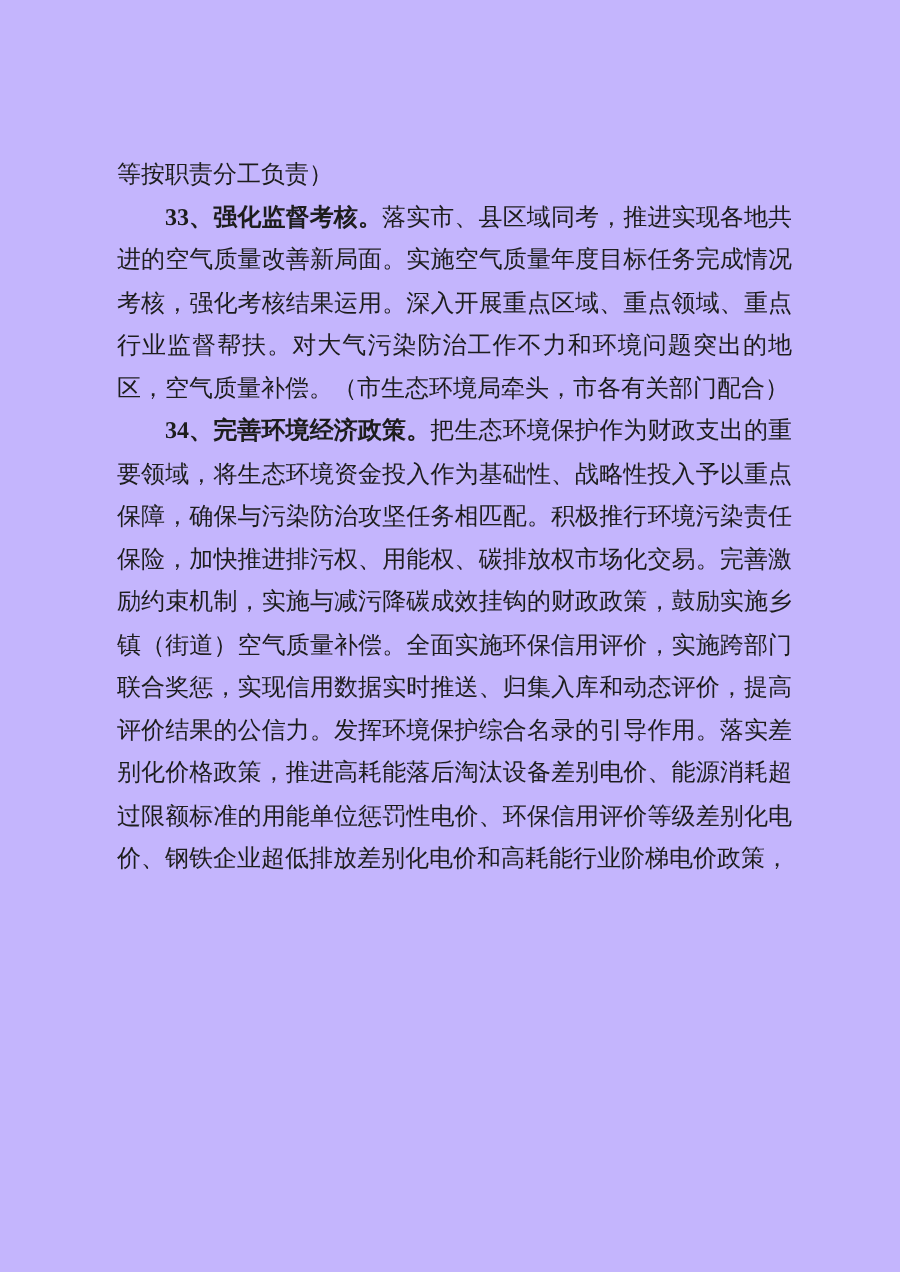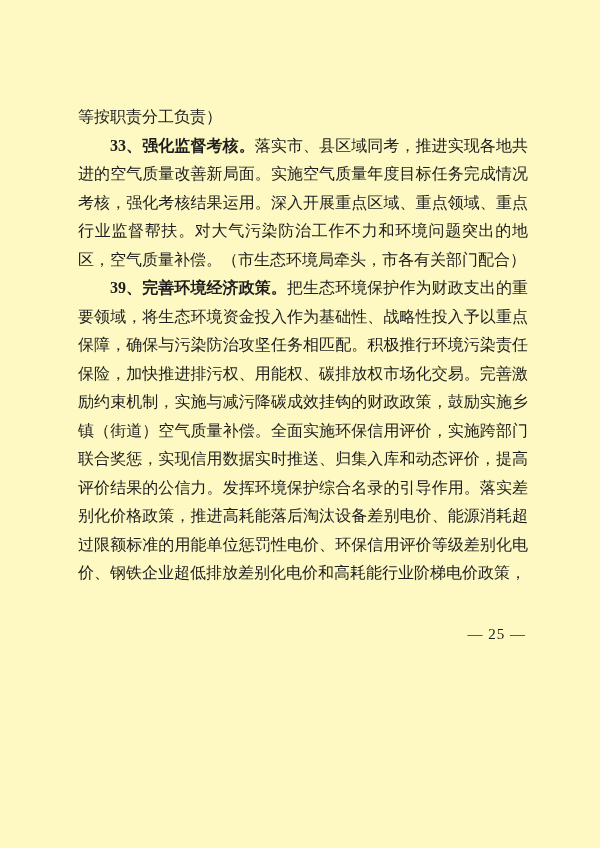--- a/index.html
+++ b/index.html
@@ -5,21 +5,21 @@
     html, body {
       margin: 0;
       padding: 0;
       background: #ffffff;
     }
     .page {
       position: relative;
       box-sizing: border-box;
       width: 600px;
       height: 848px;
-      background: #fef9c3;
+      background: #c4b5fd;
       padding: 103px 72px 0 78px;
       font-family: "Liberation Serif", "DejaVu Serif", serif;
       font-size: 16px;
       line-height: 28.5px;
       color: #1d1d1d;
       overflow: hidden;
     }
     .cont-line {
       text-align: justify;
       margin: 0;
@@ -48,17 +48,16 @@
 </head>
 <body>
 
 <div class="page">
 
   <div class="cont-line kai">等按职责分工负责）</div>
 
   <p class="para"><span class="lead">33、强化监督考核。</span><span>落实市、县区域同考，推进实现各地共进的空气质量改善新局面。实施空气质量年度目标任务完成情况考核，强化考核结果运用。深入开展重点区域、重点领域、重点行业监督帮扶。对大气污染防治工作不力和环境问题突出的地区，空气质量补偿。</span><span class="kai">（市生态环境局牵头，市各有关部门配合）</span></p>
 
 
-  <p class="para"><span class="lead">39、完善环境经济政策。</span><span>把生态环境保护作为财政支出的重要领域，将生态环境资金投入作为基础性、战略性投入予以重点保障，确保与污染防治攻坚任务相匹配。积极推行环境污染责任保险，加快推进排污权、用能权、碳排放权市场化交易。完善激励约束机制，实施与减污降碳成效挂钩的财政政策，鼓励实施乡镇（街道）空气质量补偿。全面实施环保信用评价，实施跨部门联合奖惩，实现信用数据实时推送、归集入库和动态评价，提高评价结果的公信力。发挥环境保护综合名录的引导作用。落实差别化价格政策，推进高耗能落后淘汰设备差别电价、能源消耗超过限额标准的用能单位惩罚性电价、环保信用评价等级差别化电价、钢铁企业超低排放差别化电价和高耗能行业阶梯电价政策，</span><span class="kai"></span></p>
+  <p class="para"><span class="lead">34、完善环境经济政策。</span><span>把生态环境保护作为财政支出的重要领域，将生态环境资金投入作为基础性、战略性投入予以重点保障，确保与污染防治攻坚任务相匹配。积极推行环境污染责任保险，加快推进排污权、用能权、碳排放权市场化交易。完善激励约束机制，实施与减污降碳成效挂钩的财政政策，鼓励实施乡镇（街道）空气质量补偿。全面实施环保信用评价，实施跨部门联合奖惩，实现信用数据实时推送、归集入库和动态评价，提高评价结果的公信力。发挥环境保护综合名录的引导作用。落实差别化价格政策，推进高耗能落后淘汰设备差别电价、能源消耗超过限额标准的用能单位惩罚性电价、环保信用评价等级差别化电价、钢铁企业超低排放差别化电价和高耗能行业阶梯电价政策，</span><span class="kai"></span></p>
 
-  <div class="page-number">— 25 —</div>
 
 </div>
 
 </body></html>

